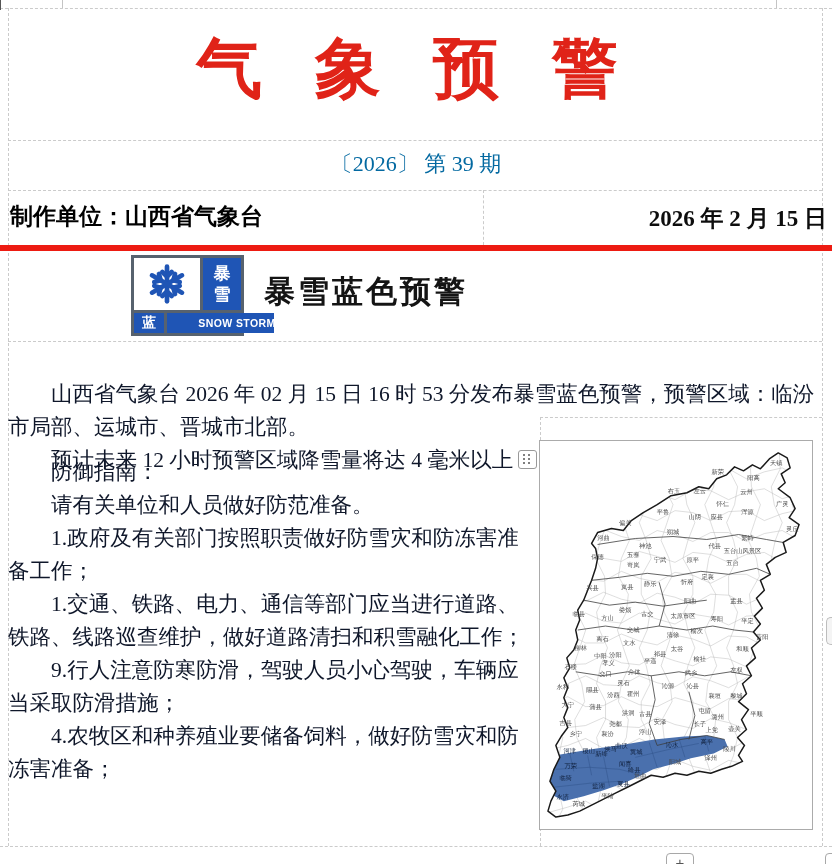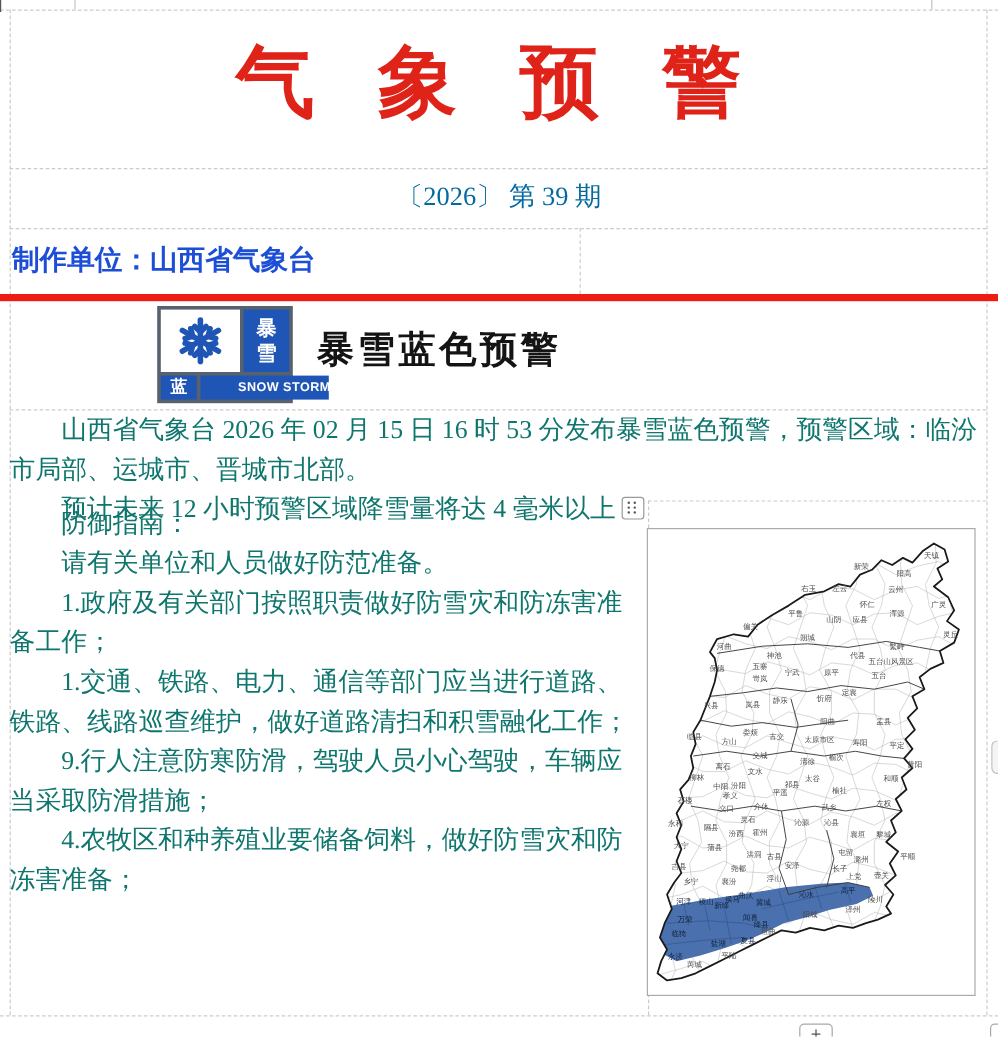--- a/index.html
+++ b/index.html
@@ -4,36 +4,36 @@
 <style>
   html,body{margin:0;padding:0;background:#fff;}
   .page{position:relative;width:832px;height:864px;background:#fff;overflow:hidden;
         font-family:"Liberation Serif","DejaVu Serif",serif;color:#1f1f1f;}
   .hline{position:absolute;border-top:1px dashed #cbcbcb;height:0;}
   .vline{position:absolute;border-left:1px dashed #cbcbcb;width:0;}
   .tick{position:absolute;border-left:1px solid #c4c4c4;width:0;}
   .main-title{position:absolute;left:0;right:0;top:24px;text-align:center;
         font-size:66px;font-weight:bold;letter-spacing:18px;white-space:nowrap;}
   .issue{position:absolute;left:0;right:0;top:149px;text-align:center;font-size:22px;color:#0369a1;}
-  .producer{position:absolute;left:10px;top:201px;font-size:23px;font-weight:bold;color:#1d4ed8;}
+  .producer{position:absolute;left:10px;top:201px;font-size:23px;font-weight:bold;color:#000000;}
   .docdate{position:absolute;right:5px;top:203px;font-size:23px;font-weight:bold;color:#0d0d0d;}
   .redband{position:absolute;left:0;top:245px;width:832px;height:6px;}
   
   .wicon{position:absolute;left:131px;top:255px;width:113px;height:81px;}
   .wicon .tile{position:absolute;display:flex;align-items:center;justify-content:center;}
   .tile-snow{left:3px;top:3px;width:66px;height:52px;background:#fff;}
   .tile-vert{left:72px;top:3px;width:38px;height:52px;flex-direction:column;color:#fff;
              font-size:17px;font-weight:bold;line-height:1.25;}
   .tile-level{left:3px;top:58px;width:30px;height:20px;color:#fff;font-size:14px;font-weight:bold;}
   .tile-eng{left:36px;top:58px;width:74px;height:20px;color:#fff;font-size:10.5px;font-weight:bold;
             font-family:"Liberation Sans","DejaVu Sans",sans-serif;letter-spacing:.4px;white-space:nowrap;}
   .wheading{position:absolute;left:264px;top:271px;font-size:31px;font-weight:bold;
             letter-spacing:3px;color:#141414;}
   
-  .intro,.leftcol{position:absolute;font-size:21.5px;line-height:33px;color:#0f766e;}
+  .intro,.leftcol{position:absolute;font-size:21.5px;line-height:33px;color:#0f172a;margin-top:36px;}
   .intro{left:8px;top:342px;width:822px;}
   .leftcol{left:8px;top:420px;width:529px;}
   .intro p,.leftcol p{margin:0;text-indent:43px;}
   .grid-handle{display:inline-block;width:17px;height:17px;border:1px solid #999;border-radius:3px;
                margin-left:5px;vertical-align:-2px;position:relative;background:#fff;}
   .grid-handle i{position:absolute;width:2px;height:2px;background:#555;border-radius:1px;}
   
   .map-frame{position:absolute;left:539px;top:440px;width:272px;height:388px;
              border:1px solid #ababab;background:#fff;}
   .side-handle{position:absolute;left:826px;top:617px;width:10px;height:26px;border:1px solid #bdbdbd;
@@ -57,20 +57,21 @@
   <div class="hline" style="left:8px;top:190px;width:814px;"></div>
   <div class="vline" style="left:483px;top:190px;height:55px;"></div>
   <div class="hline" style="left:8px;top:341px;width:814px;"></div>
   <div class="hline" style="left:540px;top:417px;width:282px;"></div>
   <div class="vline" style="left:540px;top:417px;height:429px;"></div>
   <div class="hline" style="left:0;top:846px;width:832px;"></div>
 
   <div class="main-title" id="title-el" style="color: rgb(224, 35, 24);">气 象 预 警</div>
   <div class="issue">〔2026〕 第 39 期</div>
   <div class="producer">制作单位：山西省气象台</div>
+  <div class="docdate">2026 年 2 月 15 日</div>
   <div class="redband" id="redband" style="background: rgb(237, 27, 18);"></div>
 
   <div class="wicon" id="wicon" style="background: rgb(87, 98, 110);">
     <div class="tile tile-snow">
       <svg width="40" height="40" viewBox="0 0 60 60">
         <g stroke="#1f55b5" stroke-width="7" stroke-linecap="round" fill="none" id="flake">
             <line x1="30" y1="4" x2="30" y2="56" transform="rotate(0 30 30)"></line>
             <line x1="23" y1="12" x2="30" y2="19" transform="rotate(0 30 30)"></line>
             <line x1="37" y1="12" x2="30" y2="19" transform="rotate(0 30 30)"></line>
             <line x1="23" y1="48" x2="30" y2="41" transform="rotate(0 30 30)"></line>

